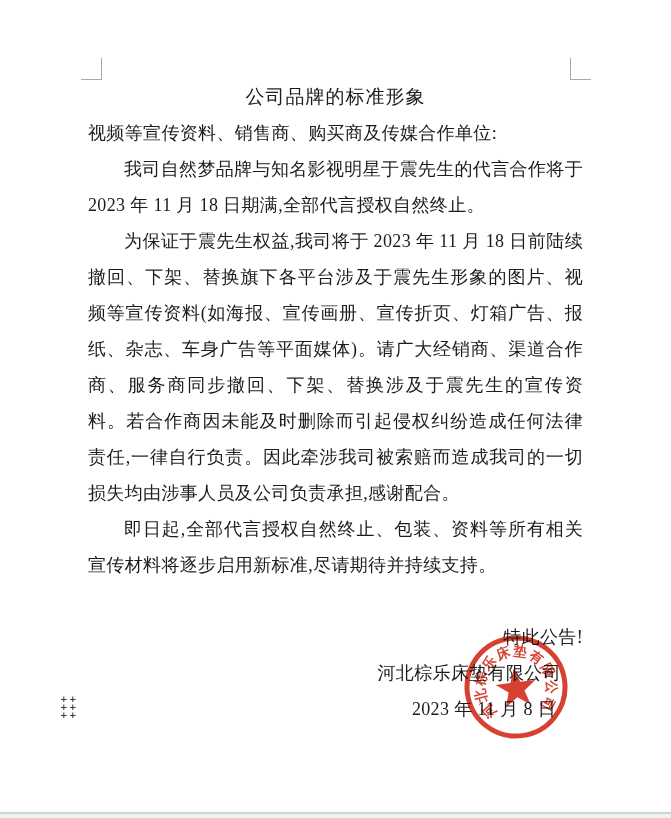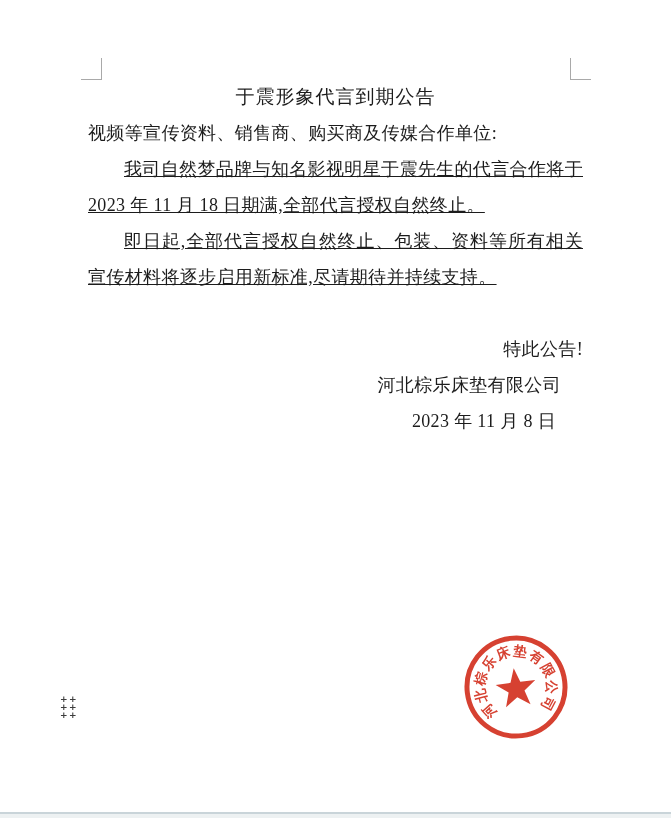--- a/index.html
+++ b/index.html
@@ -22,21 +22,21 @@
   .doc {
     position:absolute; left:88px; top:79px; width:495px;
     font-size:18px; line-height:36px; letter-spacing:0.35px;
     text-align:justify;
   }
   .doc h1 {
     margin:0; font-size:19px; font-weight:normal; text-align:center;
     letter-spacing:1px; line-height:36px;
   }
   .doc p { margin:0; }
-  .doc p.indent { text-indent:2em;text-decoration:underline; }
+  .doc p.indent { text-indent:2em; }
   .doc p.closing { margin-top:36px; text-align:right; }
   .doc p.sign { text-align:right; }
   .doc p.sign.company { padding-right:22px; }
   .doc p.sign.date { padding-right:27px; }
   
   .seal {
     position:absolute; left:456px; top:627px; width:120px; height:120px;
     transform:rotate(-7deg); mix-blend-mode:multiply; opacity:0.92;
   }
   .seal text {
@@ -60,23 +60,24 @@
 </style>
 </head>
 <body>
 
 <div class="page">
 
   <div class="crop-tl"></div>
   <div class="crop-tr"></div>
 
   <div class="doc">
-    <h1>于震形象代言到期公告</h1>
+    <h1>公司品牌的标准形象</h1>
     <p>视频等宣传资料、销售商、购买商及传媒合作单位:</p>
     <p class="indent">我司自然梦品牌与知名影视明星于震先生的代言合作将于 2023 年 11 月 18 日期满,全部代言授权自然终止。</p>
+    <p class="indent">为保证于震先生权益,我司将于 2023 年 11 月 18 日前陆续撤回、下架、替换旗下各平台涉及于震先生形象的图片、视频等宣传资料(如海报、宣传画册、宣传折页、灯箱广告、报纸、杂志、车身广告等平面媒体)。请广大经销商、渠道合作商、服务商同步撤回、下架、替换涉及于震先生的宣传资料。若合作商因未能及时删除而引起侵权纠纷造成任何法律责任,一律自行负责。因此牵涉我司被索赔而造成我司的一切损失均由涉事人员及公司负责承担,感谢配合。</p>
     <p class="indent">即日起,全部代言授权自然终止、包装、资料等所有相关宣传材料将逐步启用新标准,尽请期待并持续支持。</p>
     <p class="closing">特此公告!</p>
     <p class="sign company">河北棕乐床垫有限公司</p>
     <p class="sign date">2023 年 11 月 8 日</p>
   </div>
 
   <svg class="seal" viewBox="0 0 120 120" aria-hidden="true">
     <circle cx="60" cy="60" r="49" fill="none" stroke="#d3301f" stroke-width="5"></circle>
     <polygon fill="#d3301f" points="60,41 64.94,55.2 79.97,55.51 67.99,64.6 72.34,78.99 60,70.4 47.66,78.99 52.01,64.6 40.03,55.51 55.06,55.2"></polygon>
     <g text-anchor="middle" dominant-baseline="central">

